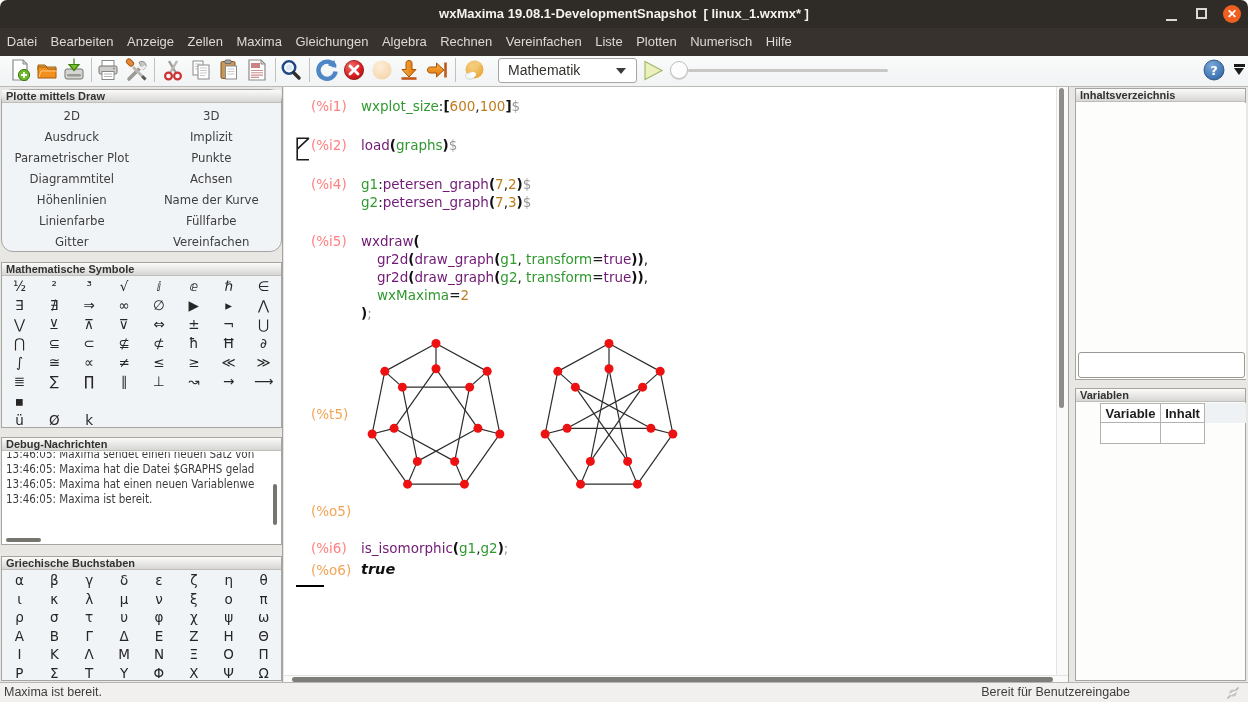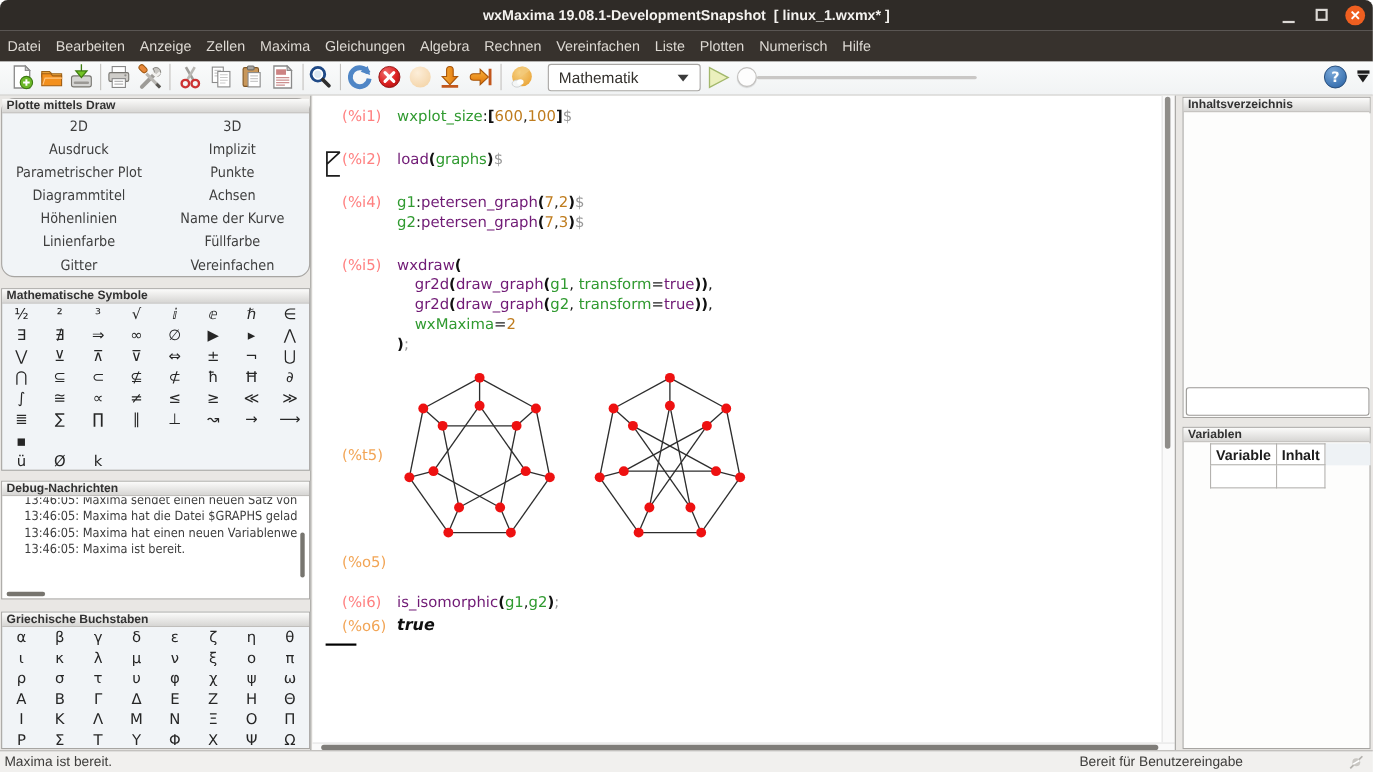--- a/index.html
+++ b/index.html
@@ -50,21 +50,21 @@
   #draw-grid { position:absolute; left:0; top:15px; width:100%; height:147px; display:grid; grid-template-columns:1fr 1fr; grid-auto-rows:21.0px; align-items:center; }
   .draw-btn { text-align:center; font-size:13px; color:#3e3e3e; font-family:"DejaVu Sans", sans-serif; font-stretch:condensed; }
   #panel-symbols { top:175px; height:166px; }
   .char-grid { position:absolute; left:0; top:14px; width:100%; display:grid; grid-template-columns:repeat(8,1fr); }
   .char-cell { text-align:center; font-size:13.5px; color:#262626; font-family:"DejaVu Sans", sans-serif; }
   #symbols-grid { grid-auto-rows:19.1px; }
   #symbols-grid .char-cell { line-height:19.1px; }
   #panel-debug { top:350px; height:108px; background:#fff; }
   #debug-log { position:absolute; left:1px; top:14px; width:272px; height:88px; overflow:hidden; }
   #debug-log-inner { position:absolute; left:3px; top:-5px; }
-  .debug-line { font-size:11.5px; color:#3c3c3c; line-height:15.1px; white-space:nowrap; font-family:"DejaVu Sans", sans-serif; font-stretch:condensed;margin-left:16px; }
+  .debug-line { font-size:11.5px; color:#3c3c3c; line-height:15.1px; white-space:nowrap; font-family:"DejaVu Sans", sans-serif; font-stretch:condensed; }
   #debug-vscroll { position:absolute; right:4px; top:46px; width:4px; height:41px; background:#77756f; border-radius:2px; }
   #debug-hscroll { position:absolute; left:4px; bottom:2px; width:35px; height:4px; background:#77756f; border-radius:2px; }
   #panel-greek { top:469px; height:125px; }
   #greek-grid { grid-auto-rows:18.6px; }
   #greek-grid .char-cell { line-height:18.6px; }
 
   
   #worksheet { position:absolute; left:284px; top:0; width:784px; height:595px; background:#ffffff; }
   .ws-label { position:absolute; left:27px; height:18px; line-height:18px; font-size:13.5px; font-family:"DejaVu Sans", sans-serif; }
   .lbl-input { color:#ff8080; }

